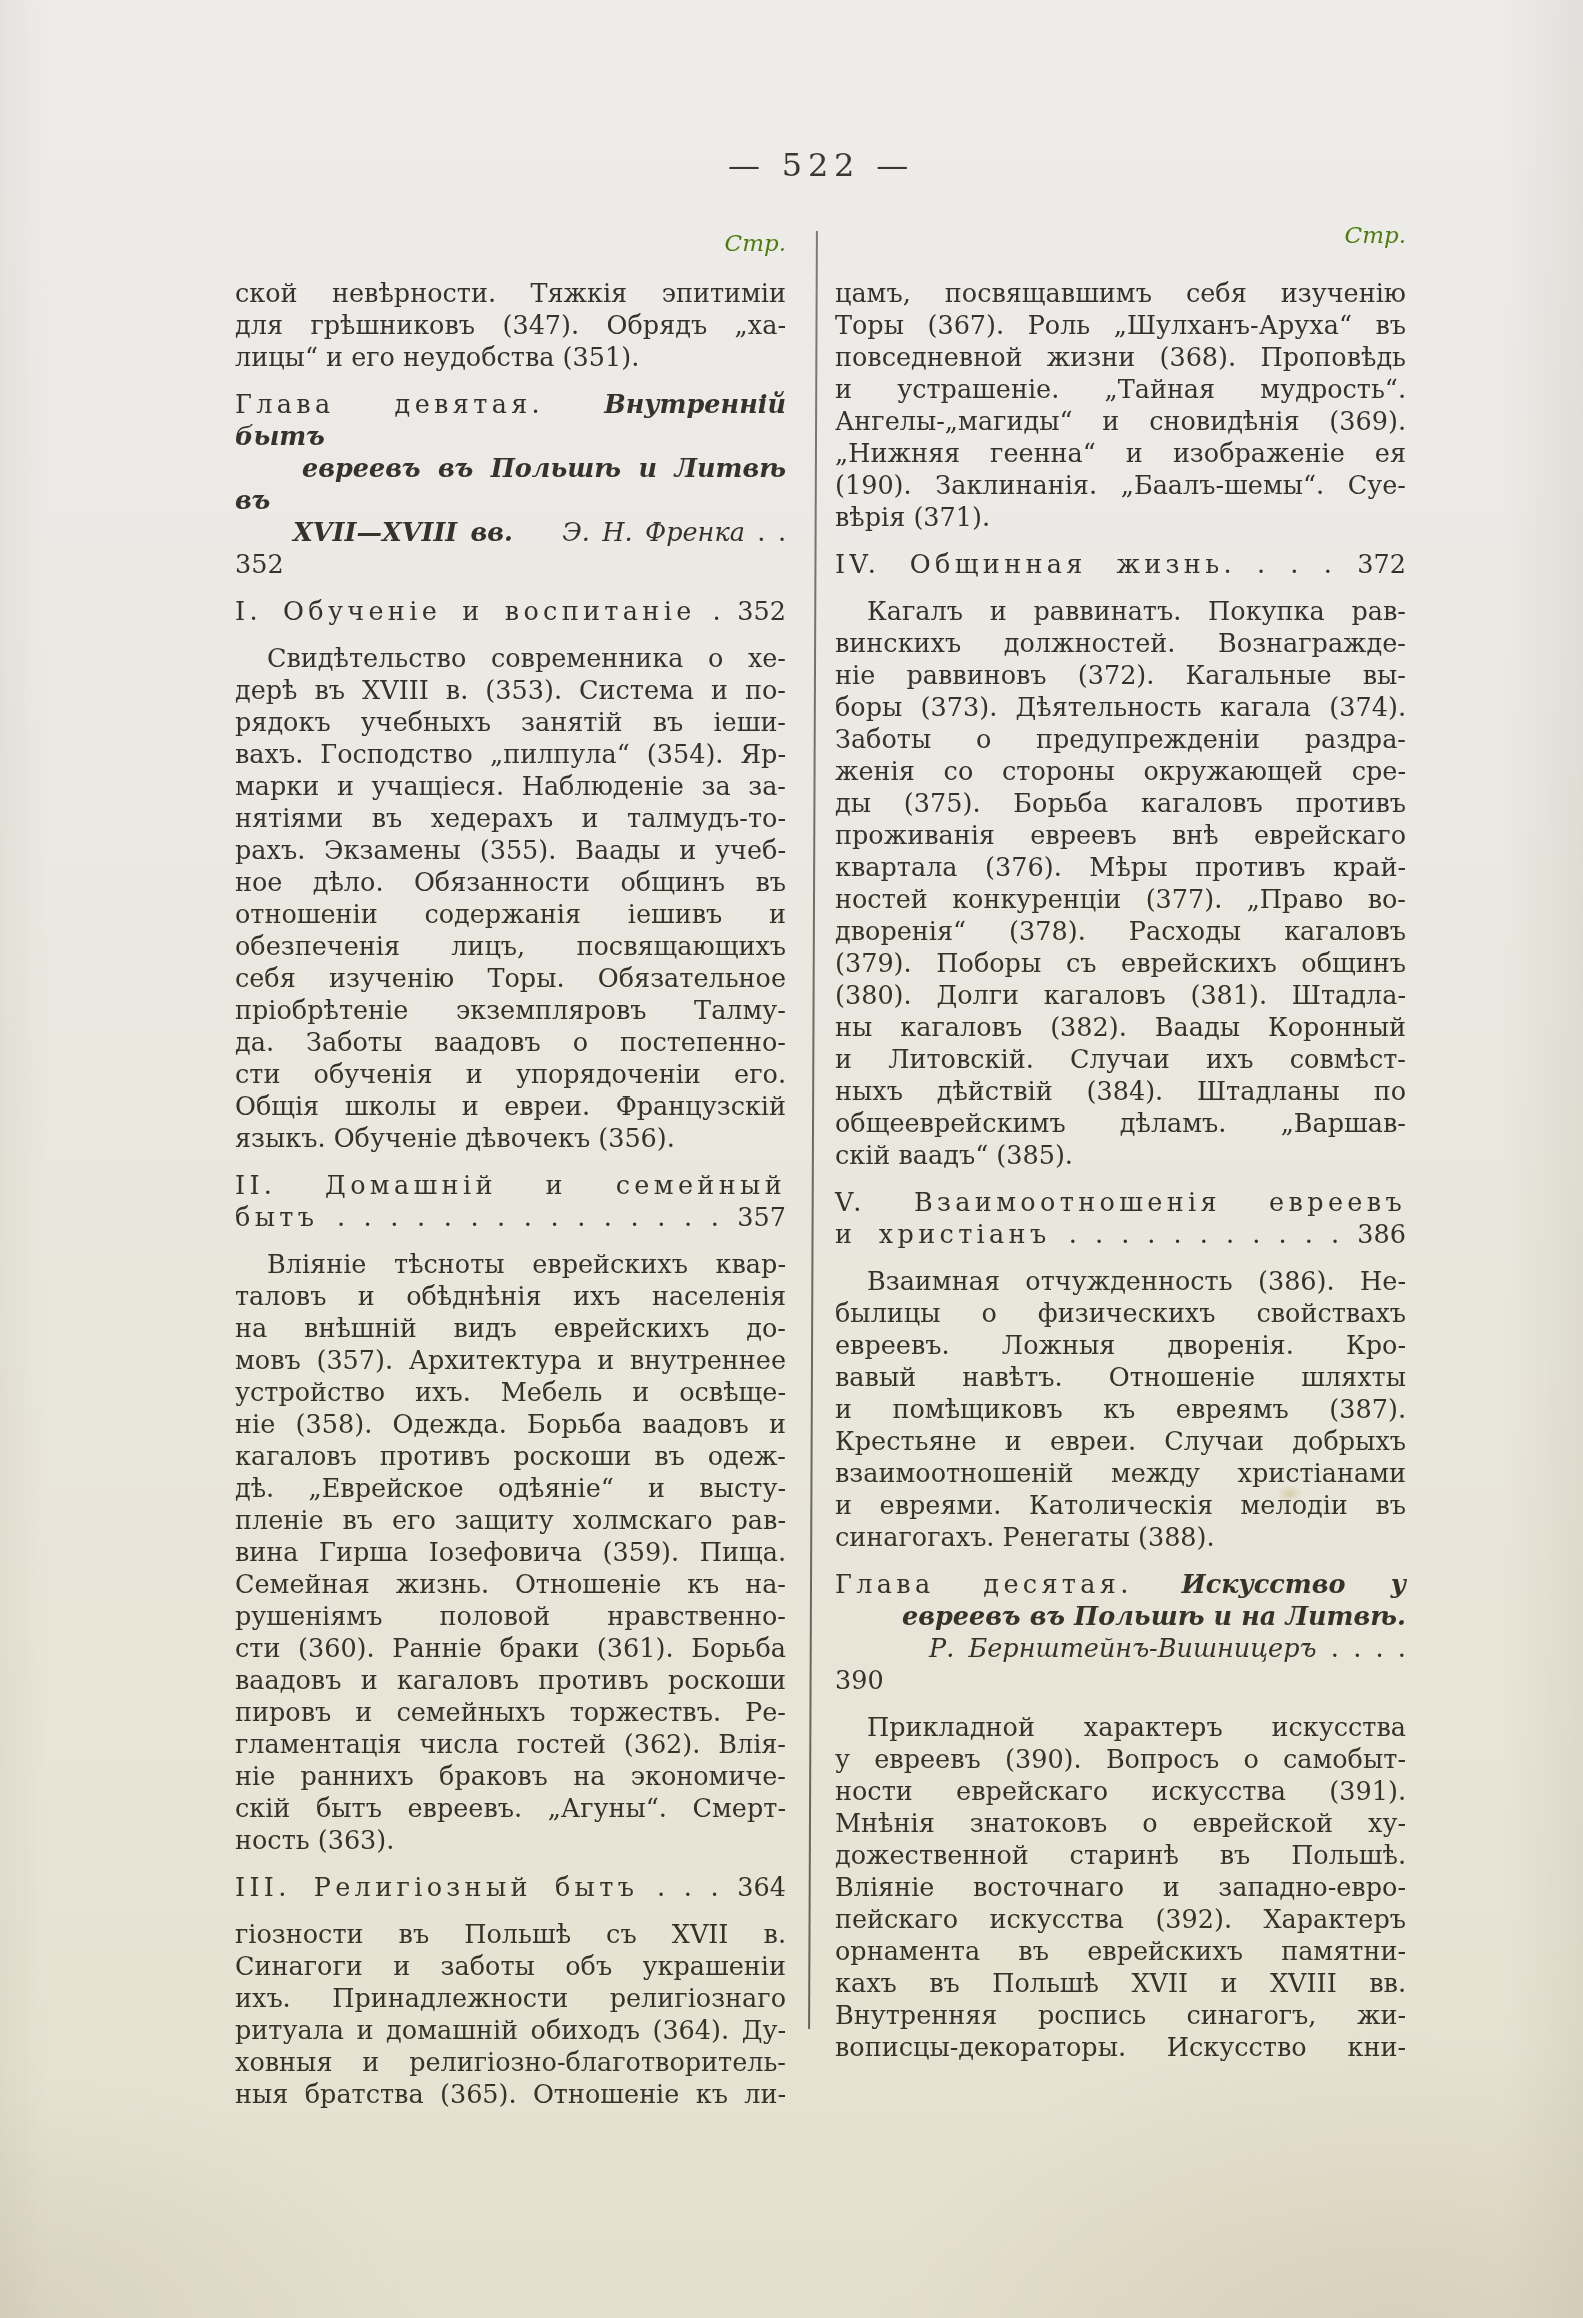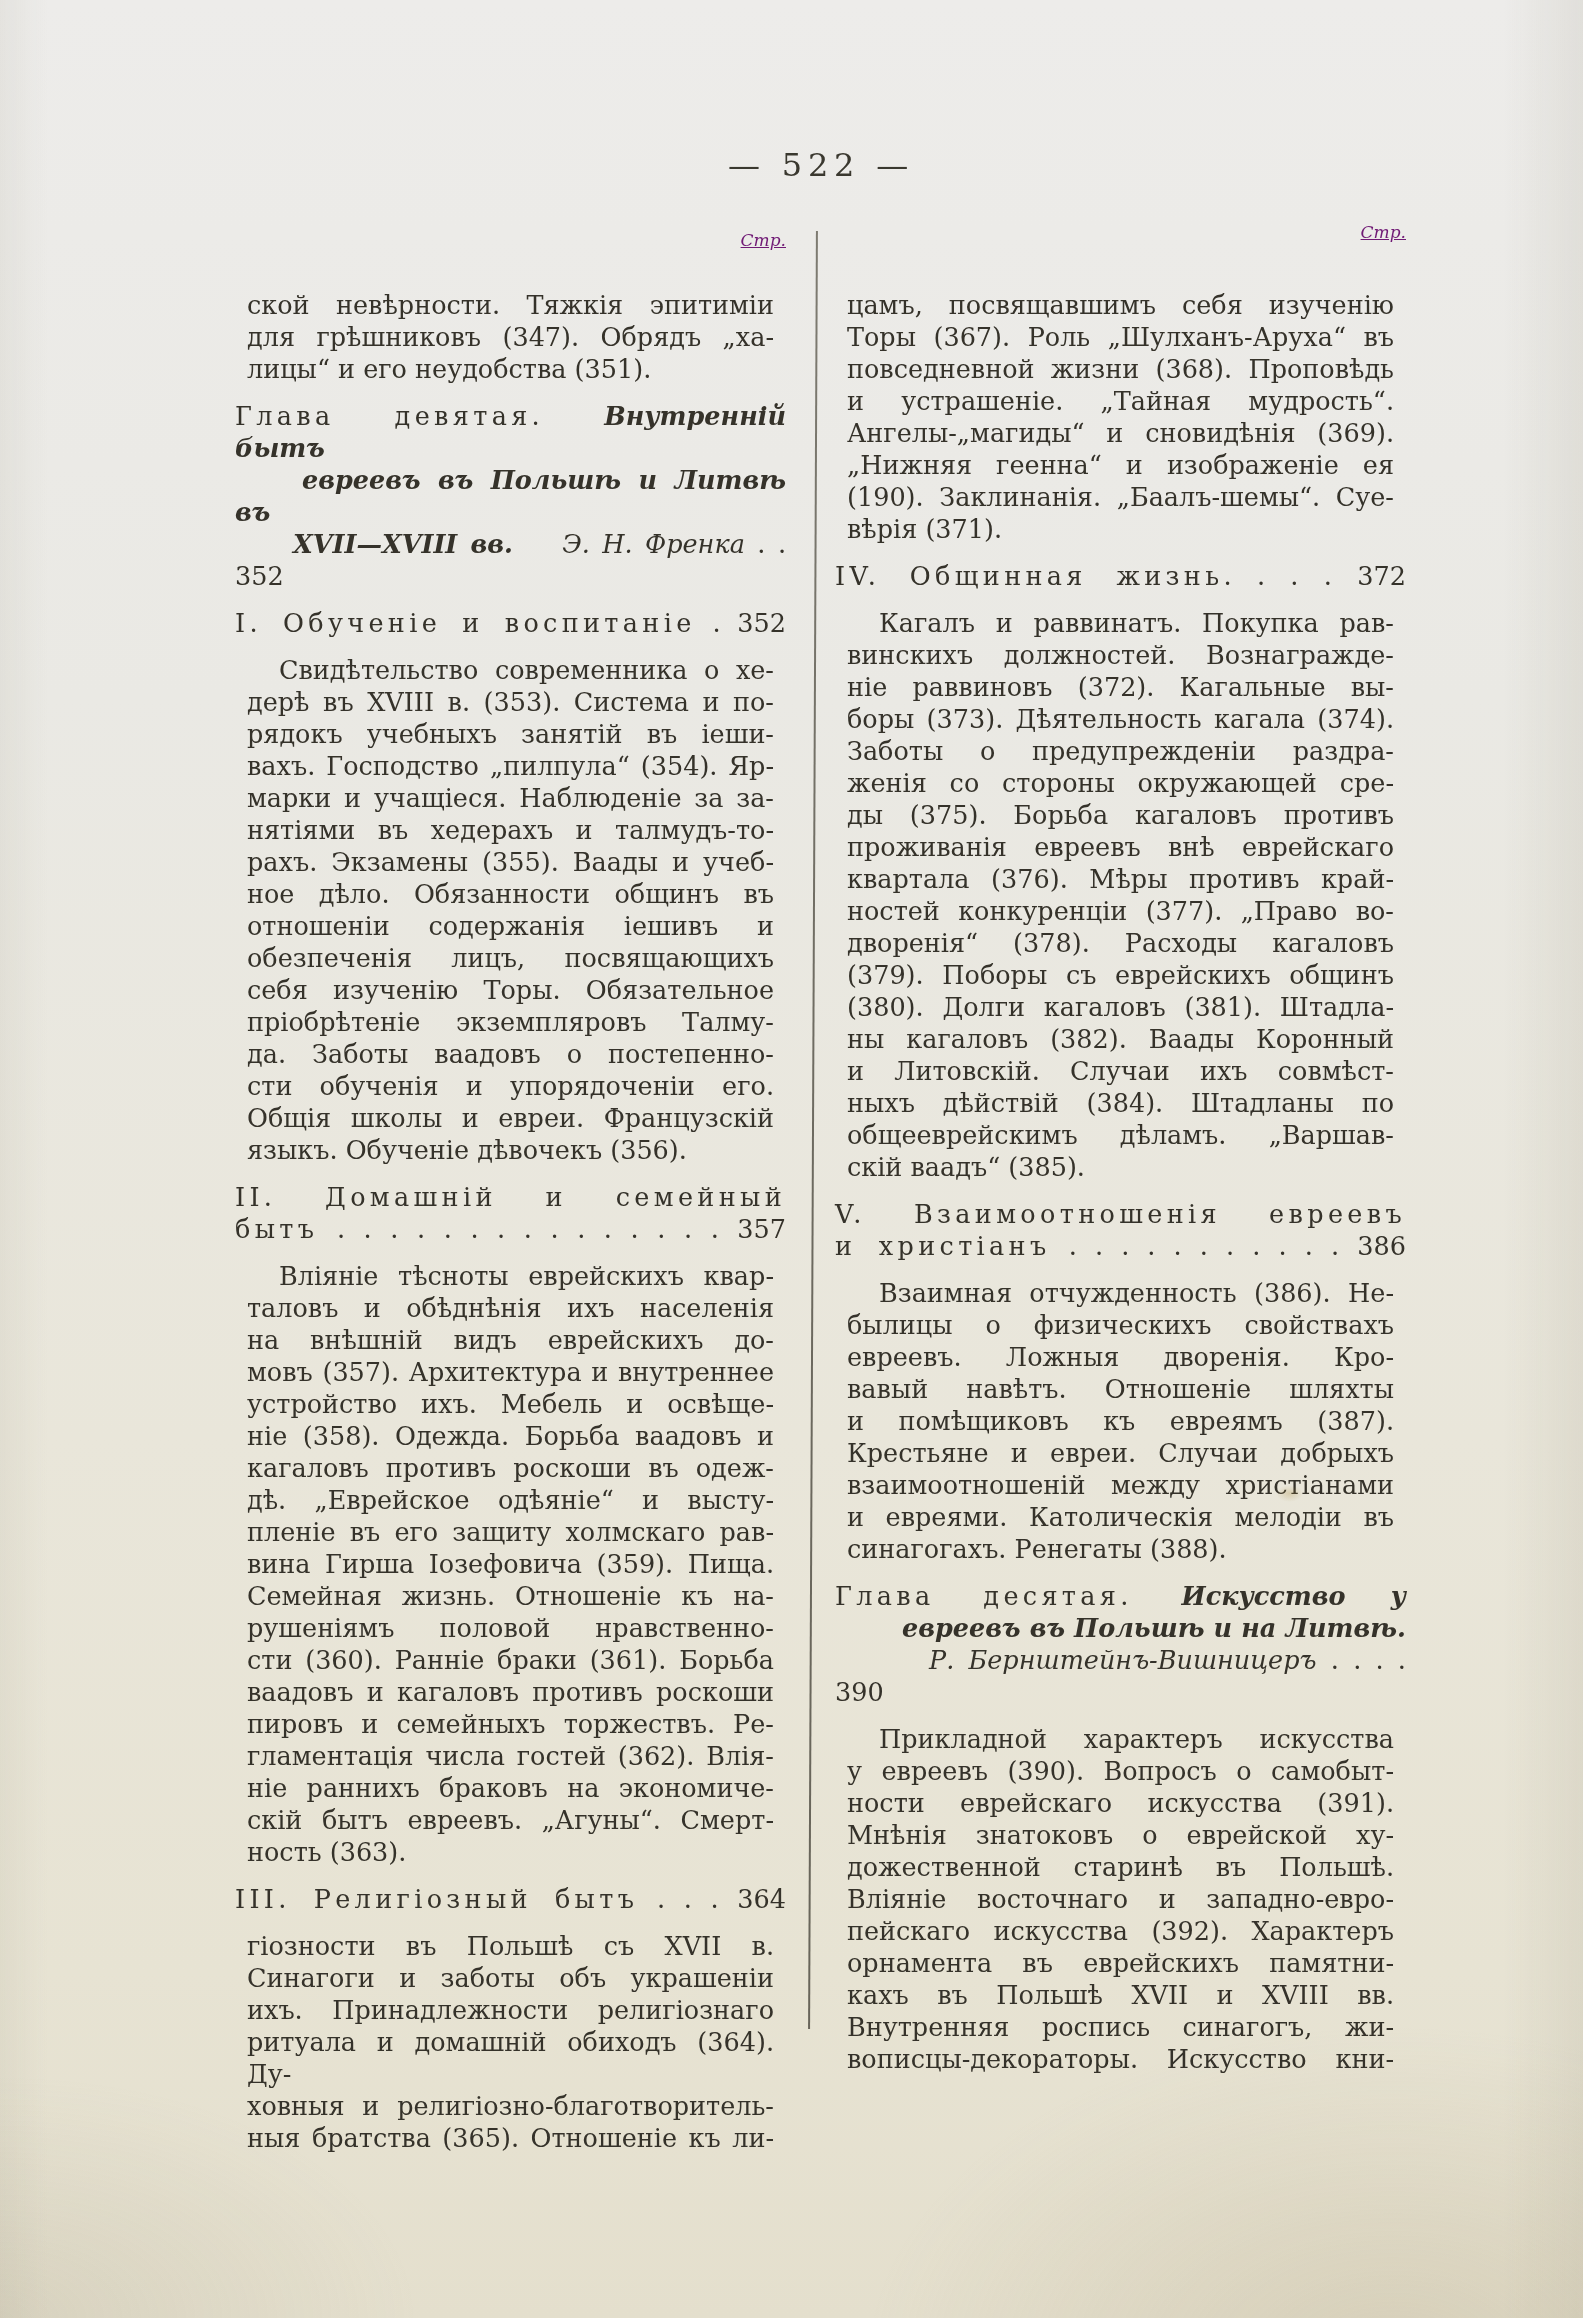--- a/index.html
+++ b/index.html
@@ -11,40 +11,40 @@
       radial-gradient(ellipse 812px 522px at 88% 102%, rgba(182,170,138,0.30), rgba(182,170,138,0) 65%),
       radial-gradient(ellipse 696px 406px at 0% 100%, rgba(160,152,128,0.18), rgba(160,152,128,0) 60%),
       linear-gradient(90deg, rgba(150,145,125,0.10) 0%, rgba(150,145,125,0) 3%, rgba(150,145,125,0) 95%, rgba(150,145,125,0.14) 100%),
       linear-gradient(180deg, #edecea 0%, #eae9e4 30%, #e9e6da 62%, #e7e3d3 85%, #e4dfcd 100%);
   }
   .pageno{
     position:absolute; top:146px; left:235px; width:1172px;
     text-align:center; font-size:32px; letter-spacing:5.8px; color:#3a382f;
   }
   .colhead{
-    position:absolute; font-style:italic; font-size:17px; color:#701a75;text-decoration:underline;
+    position:absolute; font-style:italic; font-size:23px; color:#4d7c0f;
   }
   #str-left{ top:230px; left:235px; width:551px; text-align:right; }
   #str-right{ top:222px; left:835px; width:571px; text-align:right; }
   .divider{
     position:absolute; left:812px; top:231px; width:1.7px; height:1798px;
     background:linear-gradient(180deg,#6a675c 0%, #57544a 50%, #514e44 100%);
     transform:rotate(0.25deg); opacity:.85;
   }
   .col{
     position:absolute; top:277px; font-size:25.5px; line-height:32px;
   }
   #col-left{ left:235px; width:551px; }
   #col-right{ left:835px; width:571px; }
   .ln{ text-align:justify; text-align-last:justify; white-space:normal; }
   .ln.last{ text-align-last:left; }
   .sp{ letter-spacing:0.17em; }
   .b{ font-weight:bold;font-style:italic; }
   .i{ font-style:italic;margin-left:36px; }
-  .blk{ margin:12px; }
+  .blk{ margin:0; }
   .blk.heading{ margin:15px 0; }
   .blk.chapter{ margin:15px 0; }
   .stain{
     position:absolute; left:1276px; top:1485px; width:27px; height:17.4px;
     background:radial-gradient(ellipse, rgba(170,140,60,0.28), rgba(170,140,60,0) 70%);
     border-radius:50%;
   }
 </style>
 </head>
 <body>

